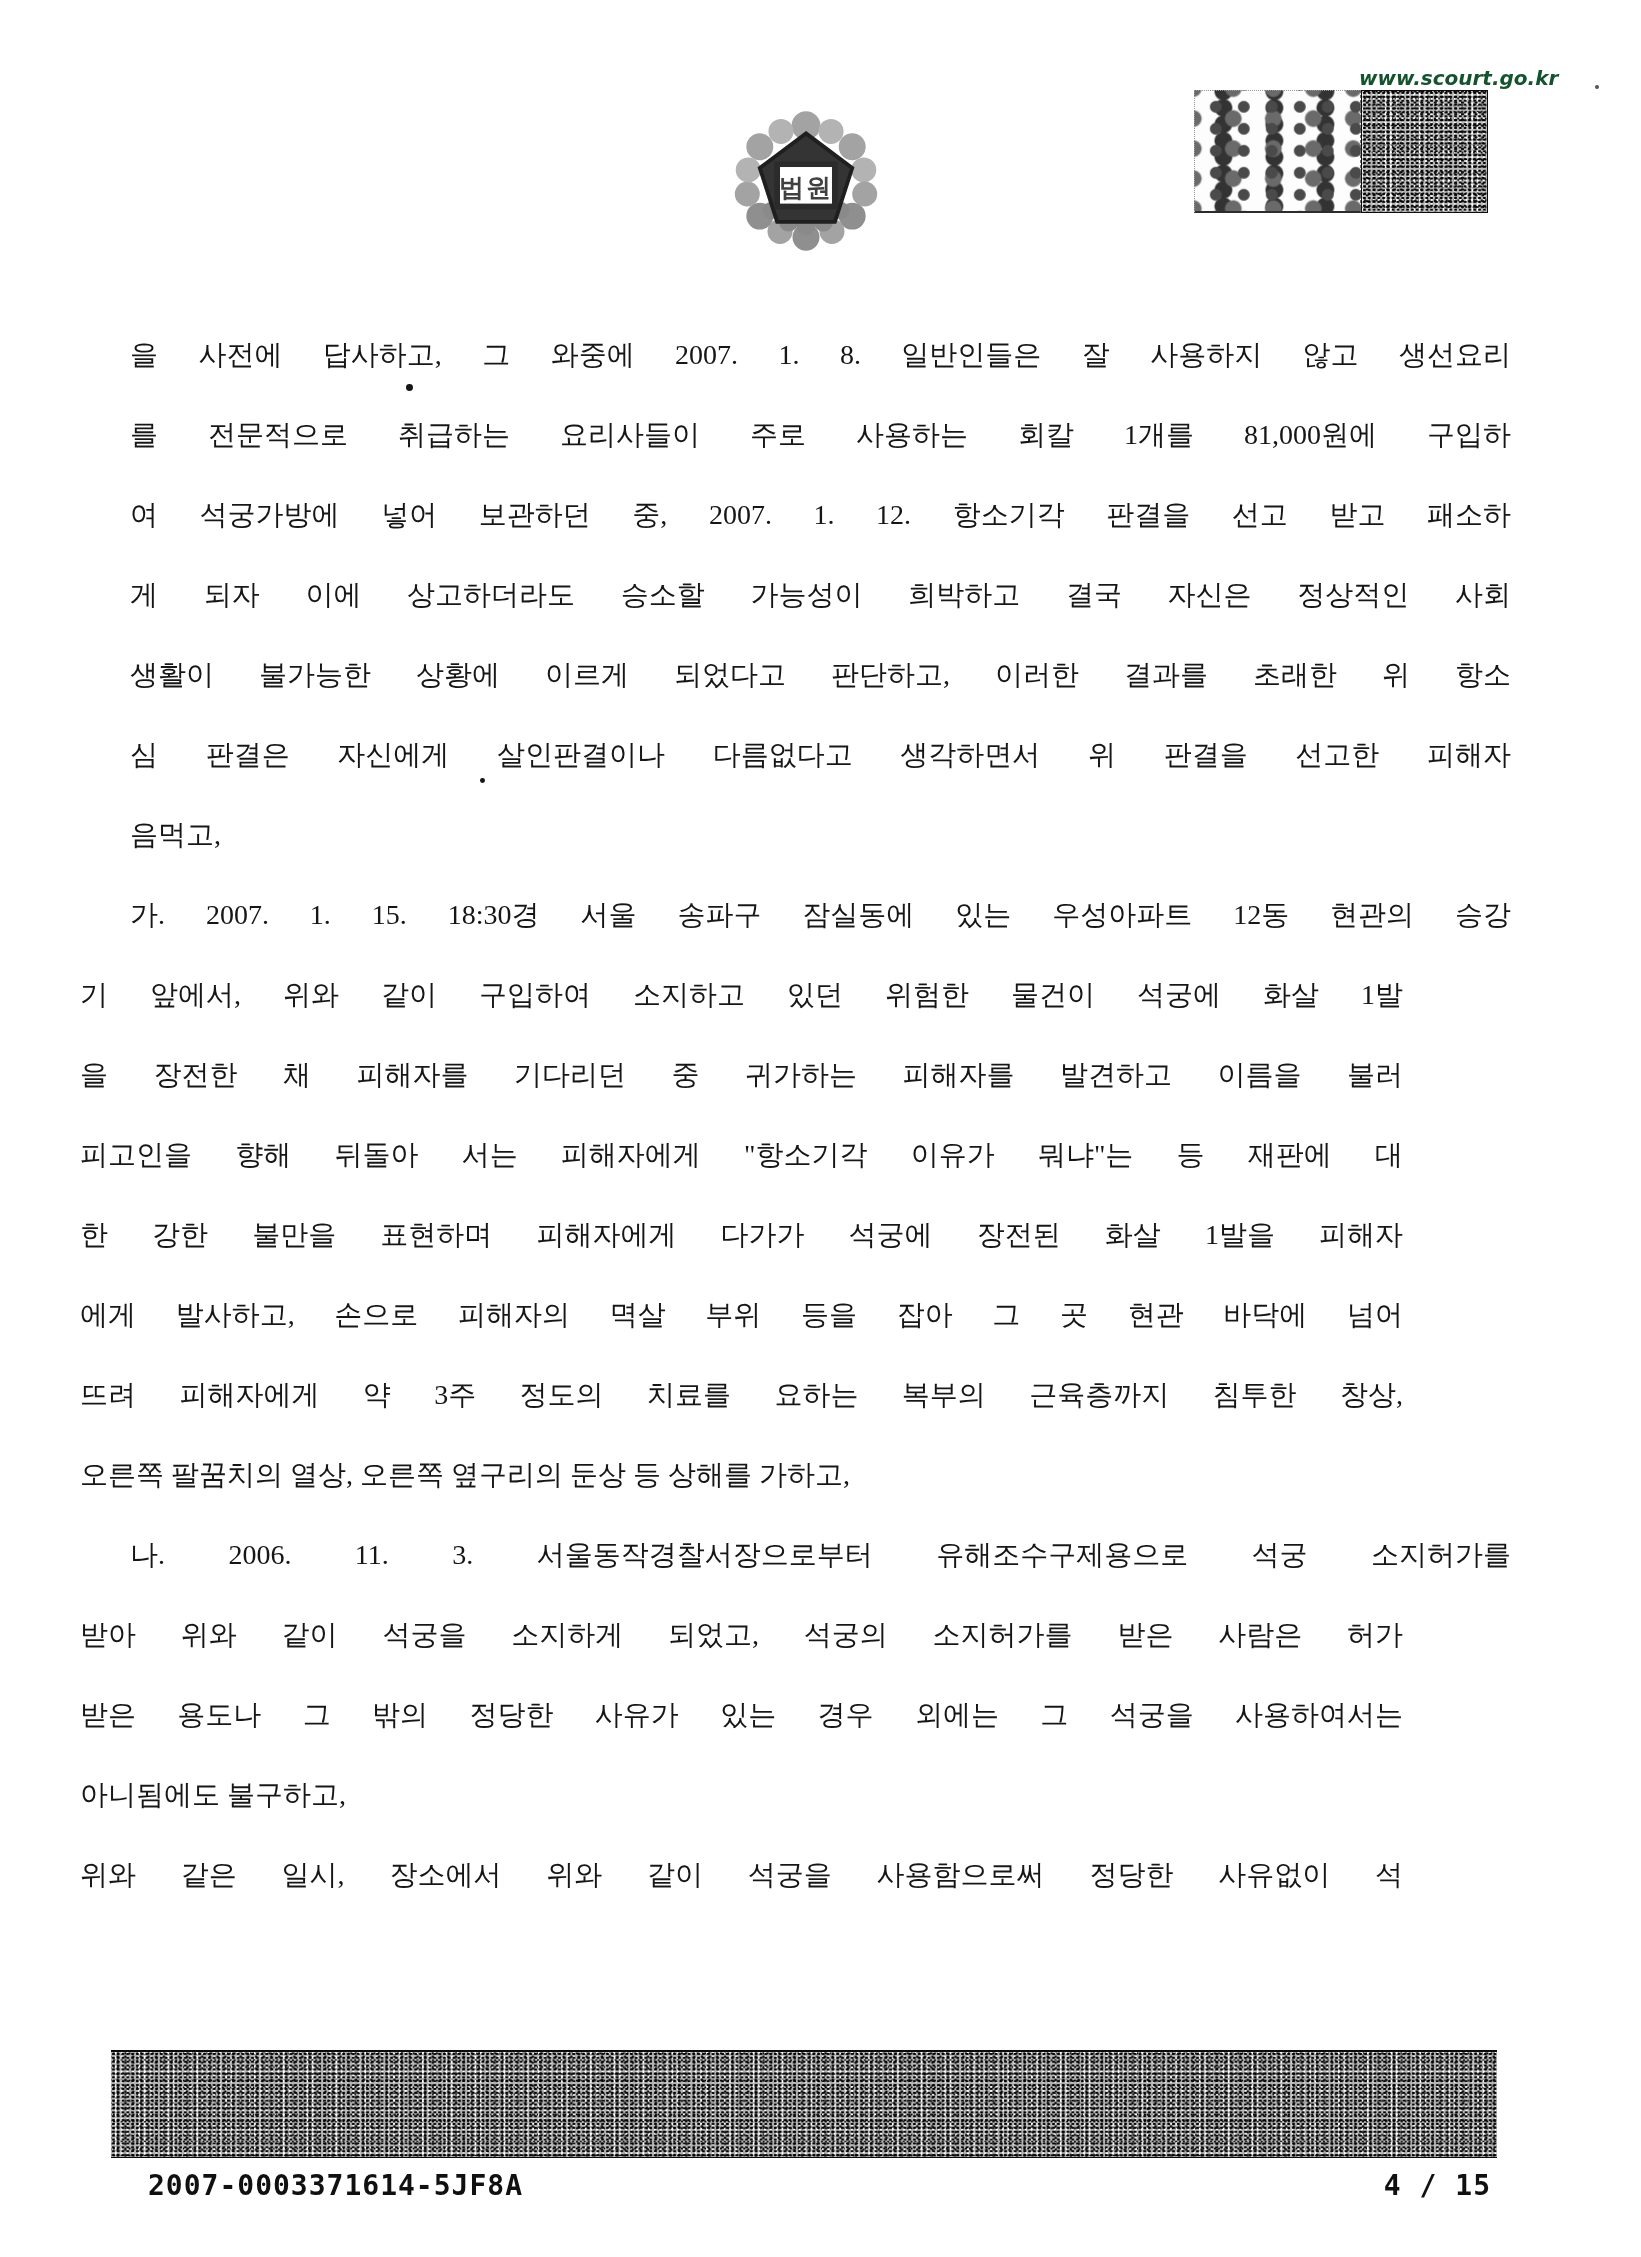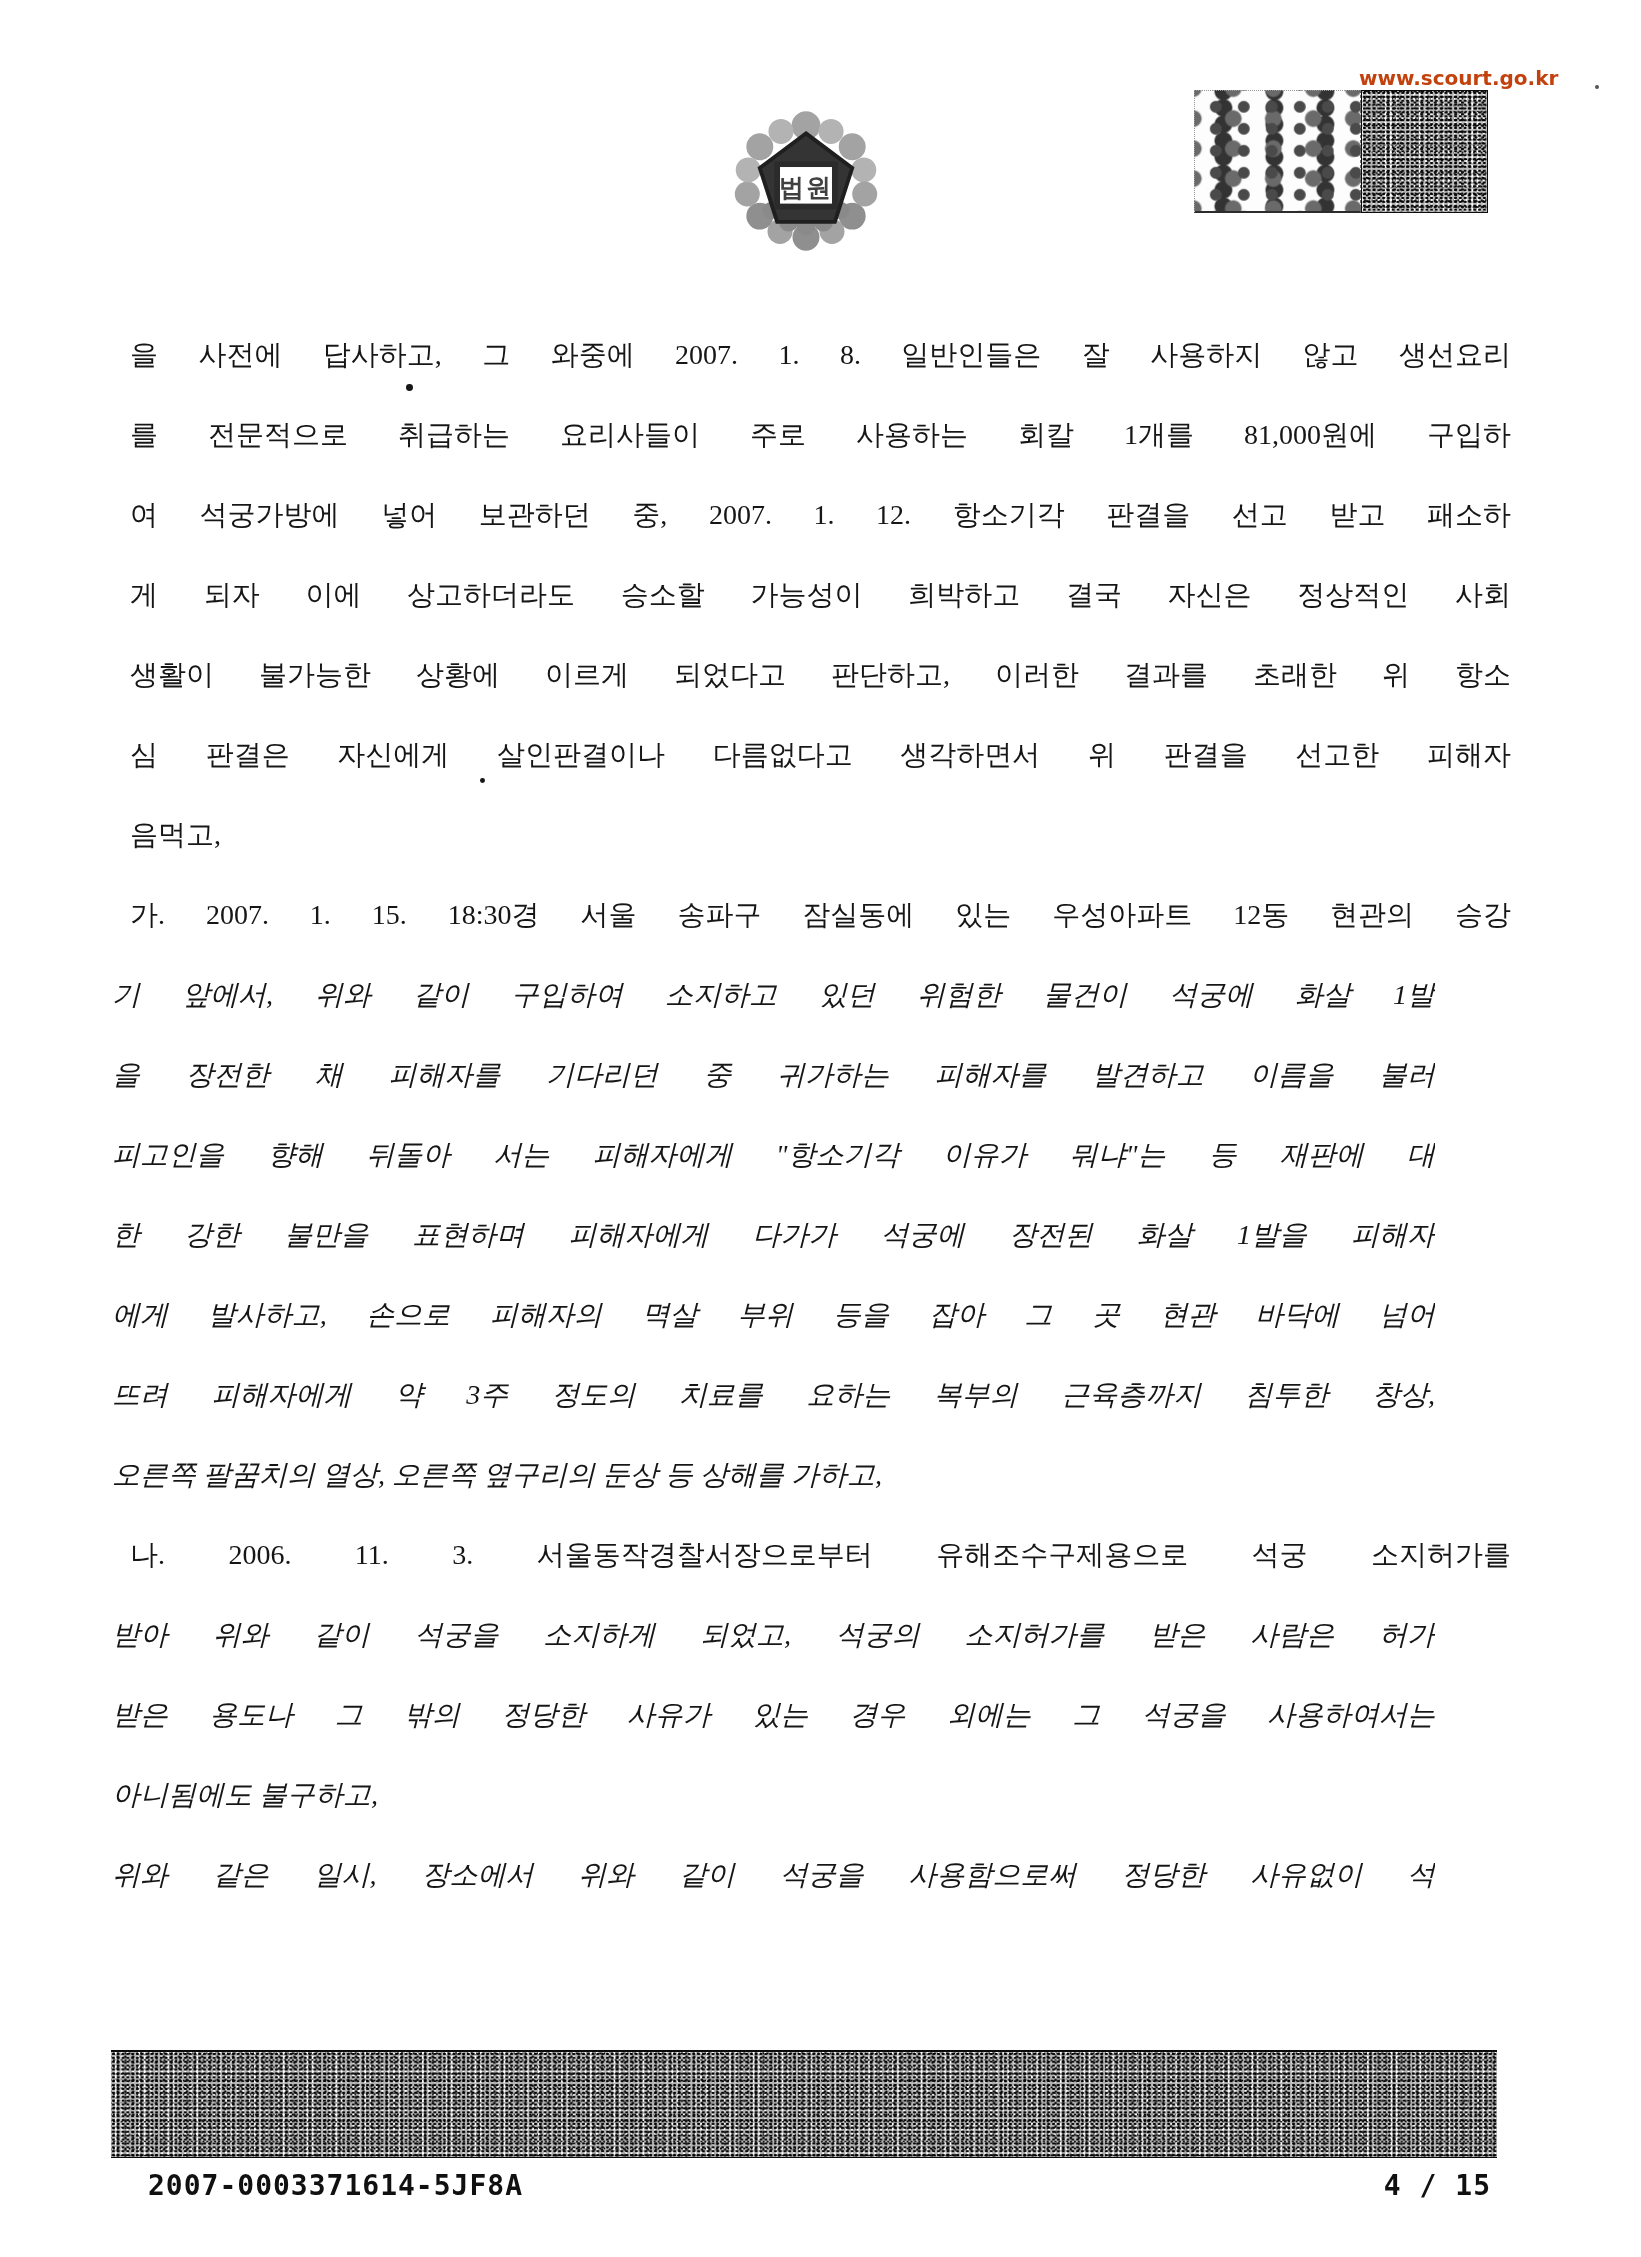--- a/index.html
+++ b/index.html
@@ -4,22 +4,23 @@
 <style>
   html,body{margin:0;padding:0;background:#e9e9e9;}
   .page{
     position:relative;width:1641px;height:2257px;background:#ffffff;
     overflow:hidden;font-family:"Liberation Serif","DejaVu Serif",serif;
   }
   
   .site-url{
     position:absolute;left:1359px;top:66px;width:154px;
     font-family:"DejaVu Sans","Liberation Sans",sans-serif;
-    font-weight:bold;font-size:20px;color:#c2410c;text-align:right;
+    font-weight:bold;font-size:20px;color:#14532d;text-align:right;
     letter-spacing:0px;
+    font-style:italic;
   }
   .stamp{position:absolute;left:1194px;top:90px;width:294px;height:123px;display:flex;}
   .stamp-left{
     width:167px;height:100%;box-sizing:border-box;
     border:1px dotted #9a9a9a;border-right:1.9px dashed #6f6f6f;border-bottom:2.9px solid #2c2c2c;
     background-color:#fdfdfd;
     background-image:
       radial-gradient(circle, #4a4a4a 30%, transparent 36%),
       radial-gradient(circle, #6a6a6a 30%, transparent 36%),
       radial-gradient(circle, #333 30%, transparent 36%);
@@ -45,21 +46,21 @@
     font-weight:bold;letter-spacing:1.9px;
     font-family:"Liberation Serif","DejaVu Serif",serif;
   }
   
   .textblock{position:absolute;top:333px;left:0;width:1641px;}
   .line{
     height:80px;font-size:28px;line-height:44px;color:#161616;
     word-break:keep-all;overflow:hidden;white-space:normal;
   }
   .indent0{margin-left:130px;width:1381px;}
-  .indent1{margin-left:112px;width:1323px;font-style:italic;}
+  .indent1{margin-left:80px;width:1323px;}
   .just{text-align:justify;text-align-last:justify;}
   
   .noise-band{
     position:absolute;left:111px;top:2050px;width:1386px;height:108px;box-sizing:border-box;
     border-top:2.9px solid #0a0a0a;border-bottom:1.9px solid #0a0a0a;
     background-color:#b5b5b5;
     background-image:
       radial-gradient(circle, #000 34%, transparent 40%),
       radial-gradient(circle, #151515 28%, transparent 34%),
       radial-gradient(circle, #fff 30%, transparent 36%),

